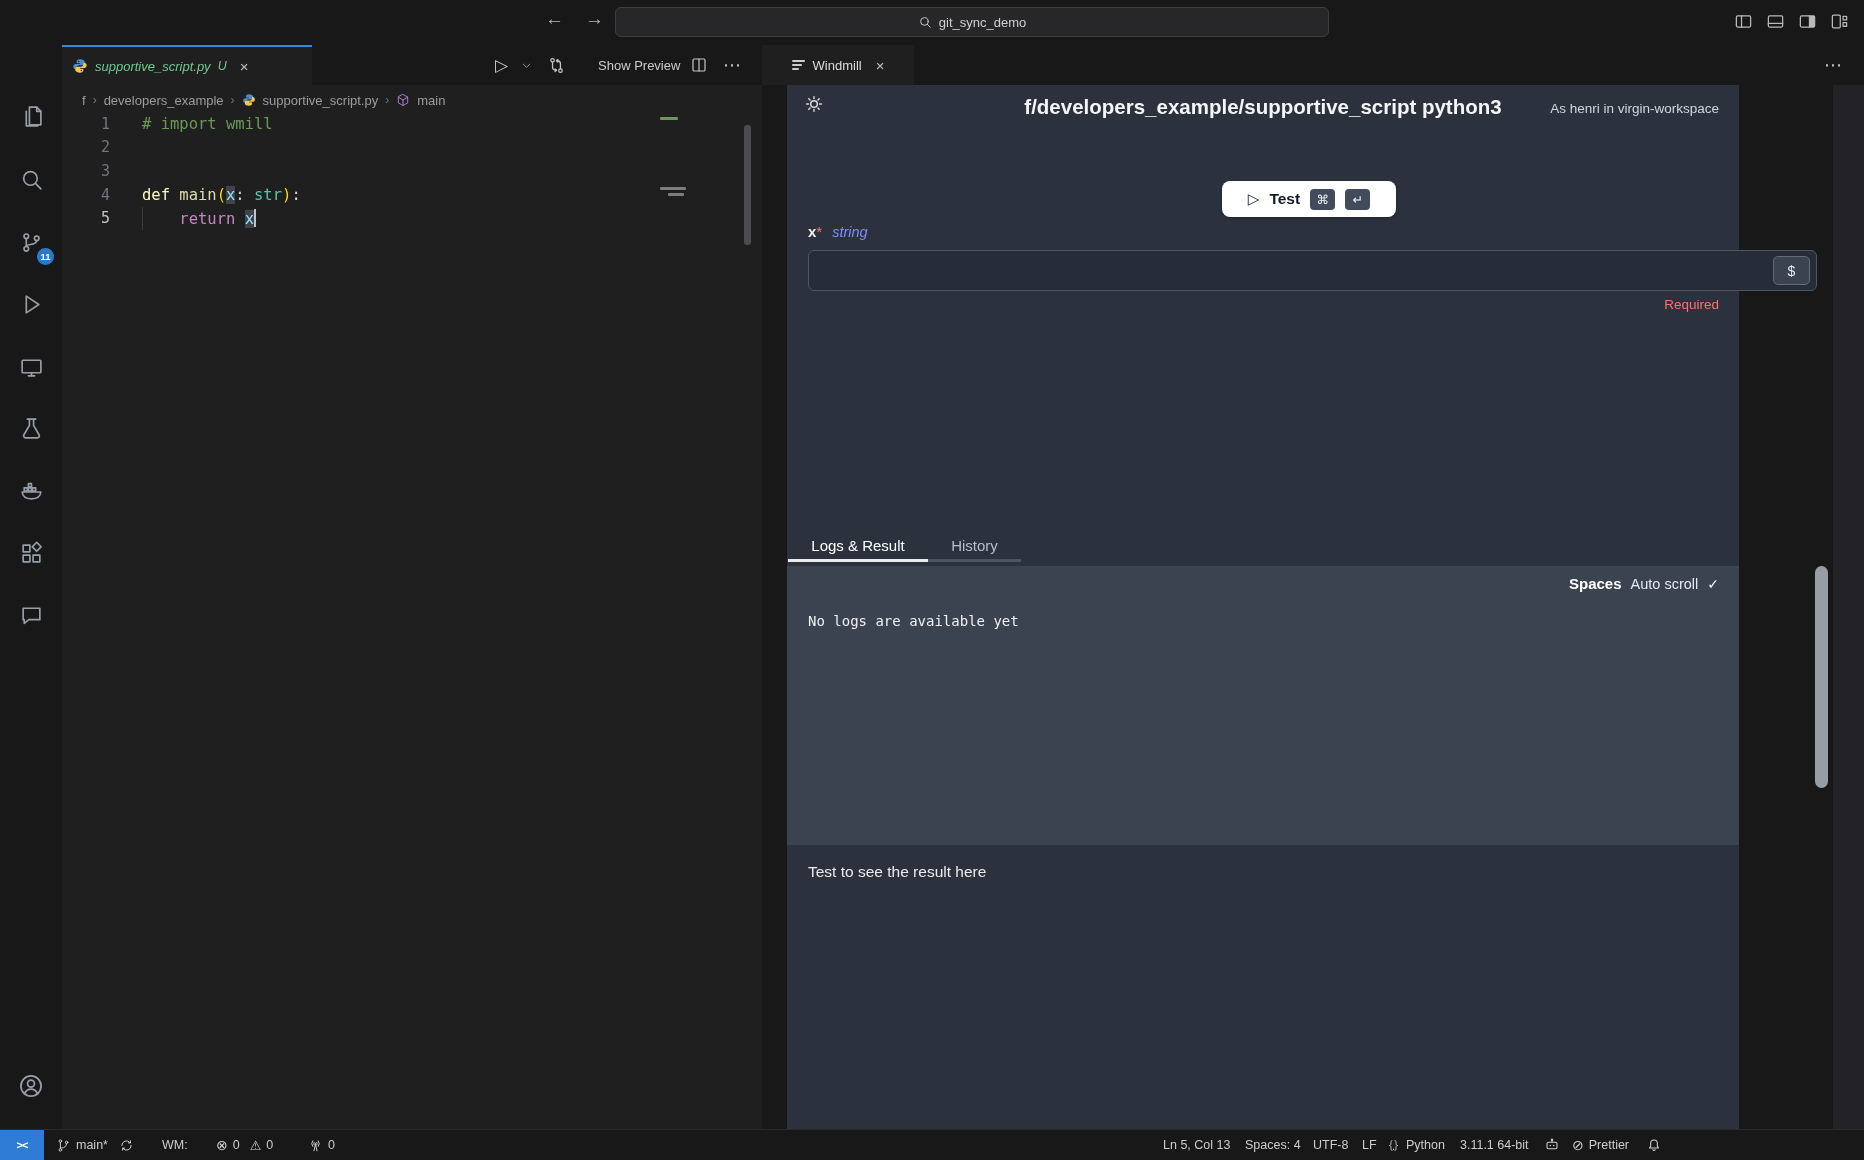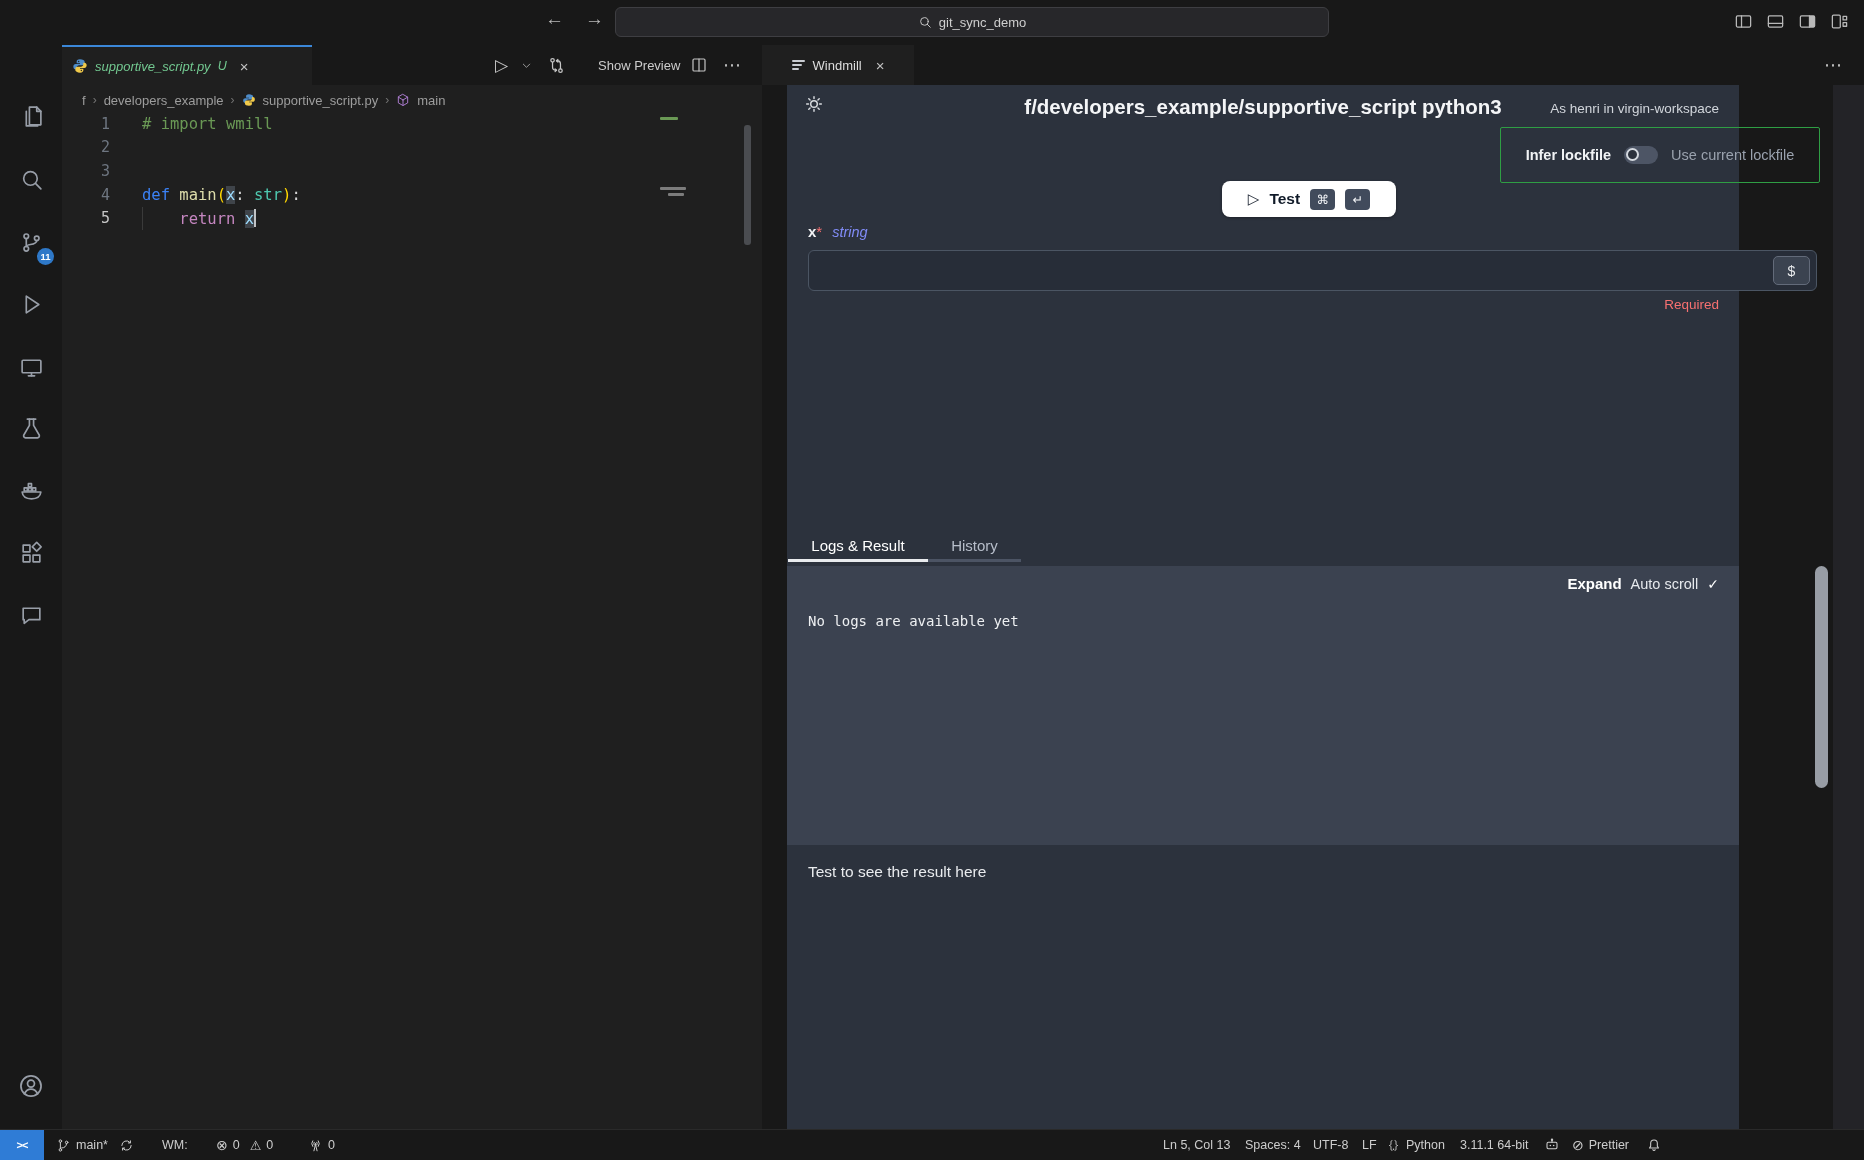--- a/index.html
+++ b/index.html
@@ -290,21 +290,21 @@
       <div class="crow">
         <span class="ln">2</span>
         <span class="lc"></span>
       </div>
       <div class="crow">
         <span class="ln">3</span>
         <span class="lc"></span>
       </div>
       <div class="crow">
         <span class="ln">4</span>
-        <span class="lc"><span style="color:#3b82f6;">def</span><span style="color:#dcdcaa;"> main</span><span style="color:#ffd700;">(</span><span class="hl" style="color:#9cdcfe;">x</span><span>: </span><span style="color:#4ec9b0;">str</span><span style="color:#ffd700;">)</span><span>:</span></span>
+        <span class="lc"><span style="color:#fef9c3;">def</span><span style="color:#dcdcaa;"> main</span><span style="color:#ffd700;">(</span><span class="hl" style="color:#9cdcfe;">x</span><span>: </span><span style="color:#4ec9b0;">str</span><span style="color:#ffd700;">)</span><span>:</span></span>
       </div>
       <div class="crow">
         <span class="ln active">5</span>
         <span class="lc"><span class="guide"></span><span>    </span><span style="color:#c586c0;">return</span><span> </span><span class="hl" style="color:#9cdcfe;">x</span><span class="cursor"></span></span>
       </div>
     </div>
 
     <div class="abs minimark" style="left:598px;top:72px;width:18px;height:3px;background:#6a9955;"></div>
     <div class="abs minimark" style="left:598px;top:142px;width:26px;height:3px;background:rgba(200,200,200,.55);"></div>
     <div class="abs minimark" style="left:606px;top:148px;width:16px;height:3px;background:rgba(200,200,200,.55);"></div>
@@ -329,27 +329,20 @@
       <div class="slate">
         <span class="abs" style="left:16px;top:8px;color:#d7dade;">
           <svg class="ic" width="22" height="22" viewBox="0 0 24 24">
               <circle cx="12" cy="12" r="3.6"></circle>
               <path d="M12 4v2M12 18v2M4 12h2M18 12h2M6.3 6.3l1.4 1.4M16.3 16.3l1.4 1.4M17.7 6.3l-1.4 1.4M7.7 16.3l-1.4 1.4"></path>
             </svg>
         </span>
         <div class="wtitle">f/developers_example/supportive_script python3</div>
         <div class="wcontext">As henri in virgin-workspace</div>
 
-        <div class="greenbox">
-          <span class="inferlbl">Infer lockfile</span>
-          <span class="toggle">
-              <span class="knob"></span>
-            </span>
-          <span class="uselbl">Use current lockfile</span>
-        </div>
 
         <div class="testbtn">
           <span class="testplay">▷</span>
           <span class="testlbl">Test</span>
           <span class="keycap">⌘</span>
           <span class="keycap">↵</span>
         </div>
 
         <div class="fieldlbl">
           <span class="fname">x</span>
@@ -360,21 +353,21 @@
         <div class="dollarbtn">$</div>
         <div class="required">Required</div>
 
         <div class="ltab" style="left:1px;width:140px;color:#ffffff;">Logs &amp; Result</div>
         <div class="ltab" style="left:141px;width:93px;color:#b7beca;">History</div>
         <div class="underline" style="left:1px;width:140px;background:#e9ebee;"></div>
         <div class="underline" style="left:141px;width:93px;background:#4c5464;"></div>
 
         <div class="logspanel">
           <div class="logctl">
-            <span class="expand">Expand</span>
+            <span class="expand">Spaces</span>
             <span class="autoscroll">Auto scroll</span>
             <span class="checkmark">✓</span>
           </div>
           <div class="nologs">No logs are available yet</div>
         </div>
         <div class="wscroll"></div>
 
         <div class="resultph">Test to see the result here</div>
       </div>
       <div class="edgecol"></div>

